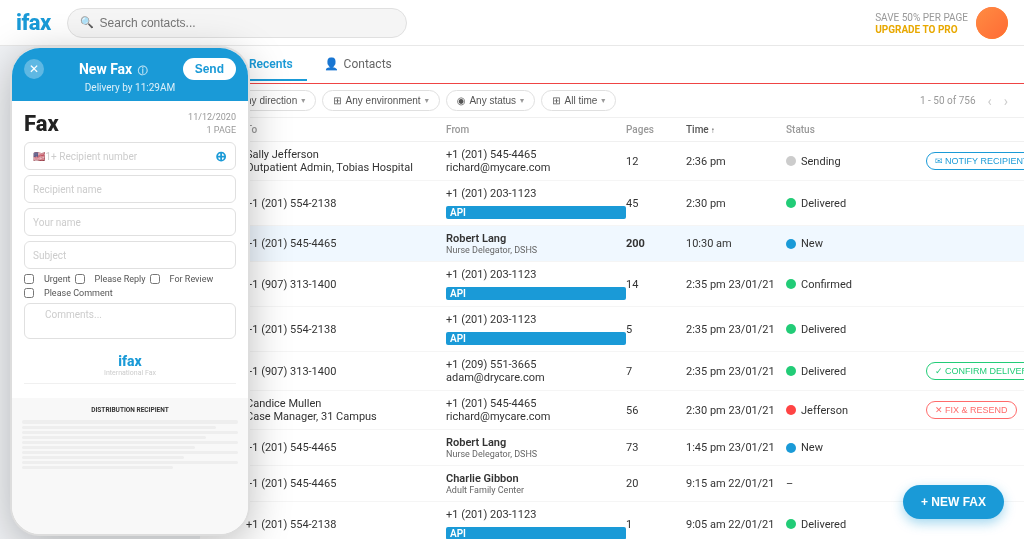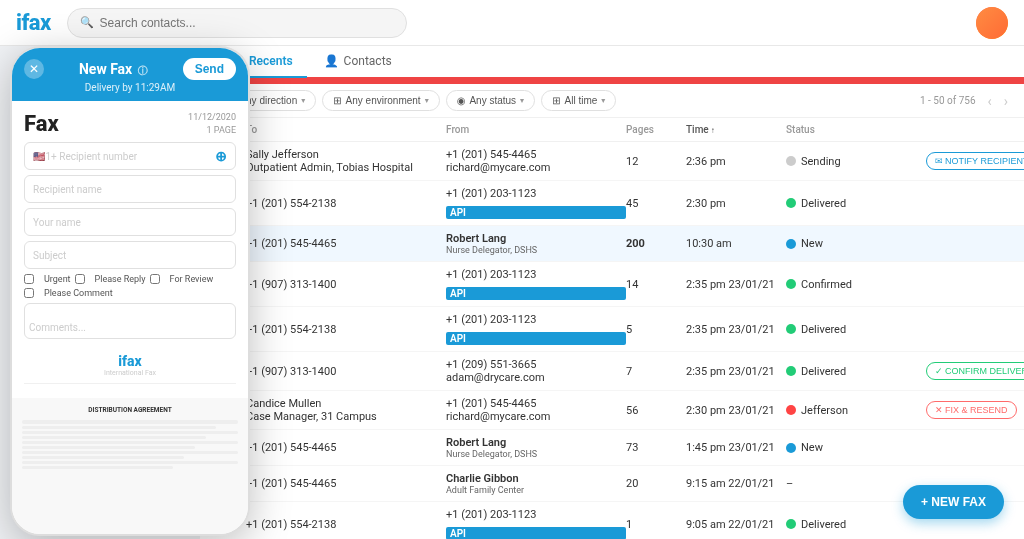--- a/index.html
+++ b/index.html
@@ -256,21 +256,21 @@
       display: flex;
       flex-direction: column;
       overflow: hidden;
     }
 
     
     .tabs-row {
       display: flex;
       align-items: center;
       padding: 0 16px;
-      border-bottom: 7px solid #ef4444;
+      border-bottom: 1px solid #ef4444;
       height: 38px;
       gap: 4px;
     }
     .tab {
       padding: 8px 14px;
       font-size: 12px;
       color: #666;
       cursor: pointer;
       border-bottom: 2px solid transparent;
       display: flex;
@@ -484,20 +484,24 @@
 </head>
 <body>
 
 <div class="header">
   <div class="logo">ifax</div>
   <div class="search-bar">
     <span style="color:#aaa;font-size:11px;">🔍</span>
     <input type="text" placeholder="Search contacts..." style="">
   </div>
   <div class="header-right">
+    <div>
+      <div class="upgrade-text">SAVE 50% PER PAGE</div>
+      <span class="upgrade-link">UPGRADE TO PRO</span>
+    </div>
     <div class="avatar">
       <div class="avatar-img"></div>
     </div>
   </div>
 </div>
 
 <div class="main-layout">
 
   <div class="phone-overlay">
     <div class="phone-frame">
@@ -553,33 +557,33 @@
           <label class="checkbox-item">
             <input type="checkbox" style=""> 
               <span>For Review</span>
           </label>
           <label class="checkbox-item">
             <input type="checkbox" style=""> 
               <span>Please Comment</span>
           </label>
         </div>
 
-        <div class="comments-field" style="display:flex;align-items:flex-end;border:1px solid #e0e0e0;border-radius:6px;padding:5px 4px;">
+        <div class="comments-field" style="display:flex;align-items:flex-start;border:1px solid #e0e0e0;border-radius:6px;padding:5px 20px;">
           <span style="color:#ccc;font-size:10px;">Comments...</span>
         </div>
 
         <div class="phone-logo-area">
           <div class="phone-logo">ifax</div>
           <div class="phone-logo-sub">International Fax</div>
         </div>
       </div>
 
       <div class="phone-doc-bottom">
         <div class="doc-text-content">
-          <div class="doc-text-title">DISTRIBUTION AGREEMENT</div>
+          <div class="doc-text-title">DISTRIBUTION RECIPIENT</div>
           <div class="doc-line" style="height:4px;background:#eee;margin-bottom:2px;border-radius:2px;"></div>
           <div class="doc-line" style="height:3px;background:#eee;margin-bottom:2px;border-radius:2px;width:90%;"></div>
           <div class="doc-line" style="height:3px;background:#eee;margin-bottom:2px;border-radius:2px;"></div>
           <div class="doc-line" style="height:3px;background:#eee;margin-bottom:2px;border-radius:2px;width:85%;"></div>
           <div class="doc-line" style="height:3px;background:#eee;margin-bottom:2px;border-radius:2px;"></div>
           <div class="doc-line" style="height:3px;background:#eee;margin-bottom:2px;border-radius:2px;width:80%;"></div>
           <div class="doc-line" style="height:3px;background:#eee;margin-bottom:2px;border-radius:2px;"></div>
           <div class="doc-line" style="height:3px;background:#eee;margin-bottom:2px;border-radius:2px;width:75%;"></div>
           <div class="doc-line" style="height:3px;background:#eee;margin-bottom:2px;border-radius:2px;"></div>
           <div class="doc-line" style="height:3px;background:#eee;margin-bottom:2px;border-radius:2px;width:70%;"></div>

